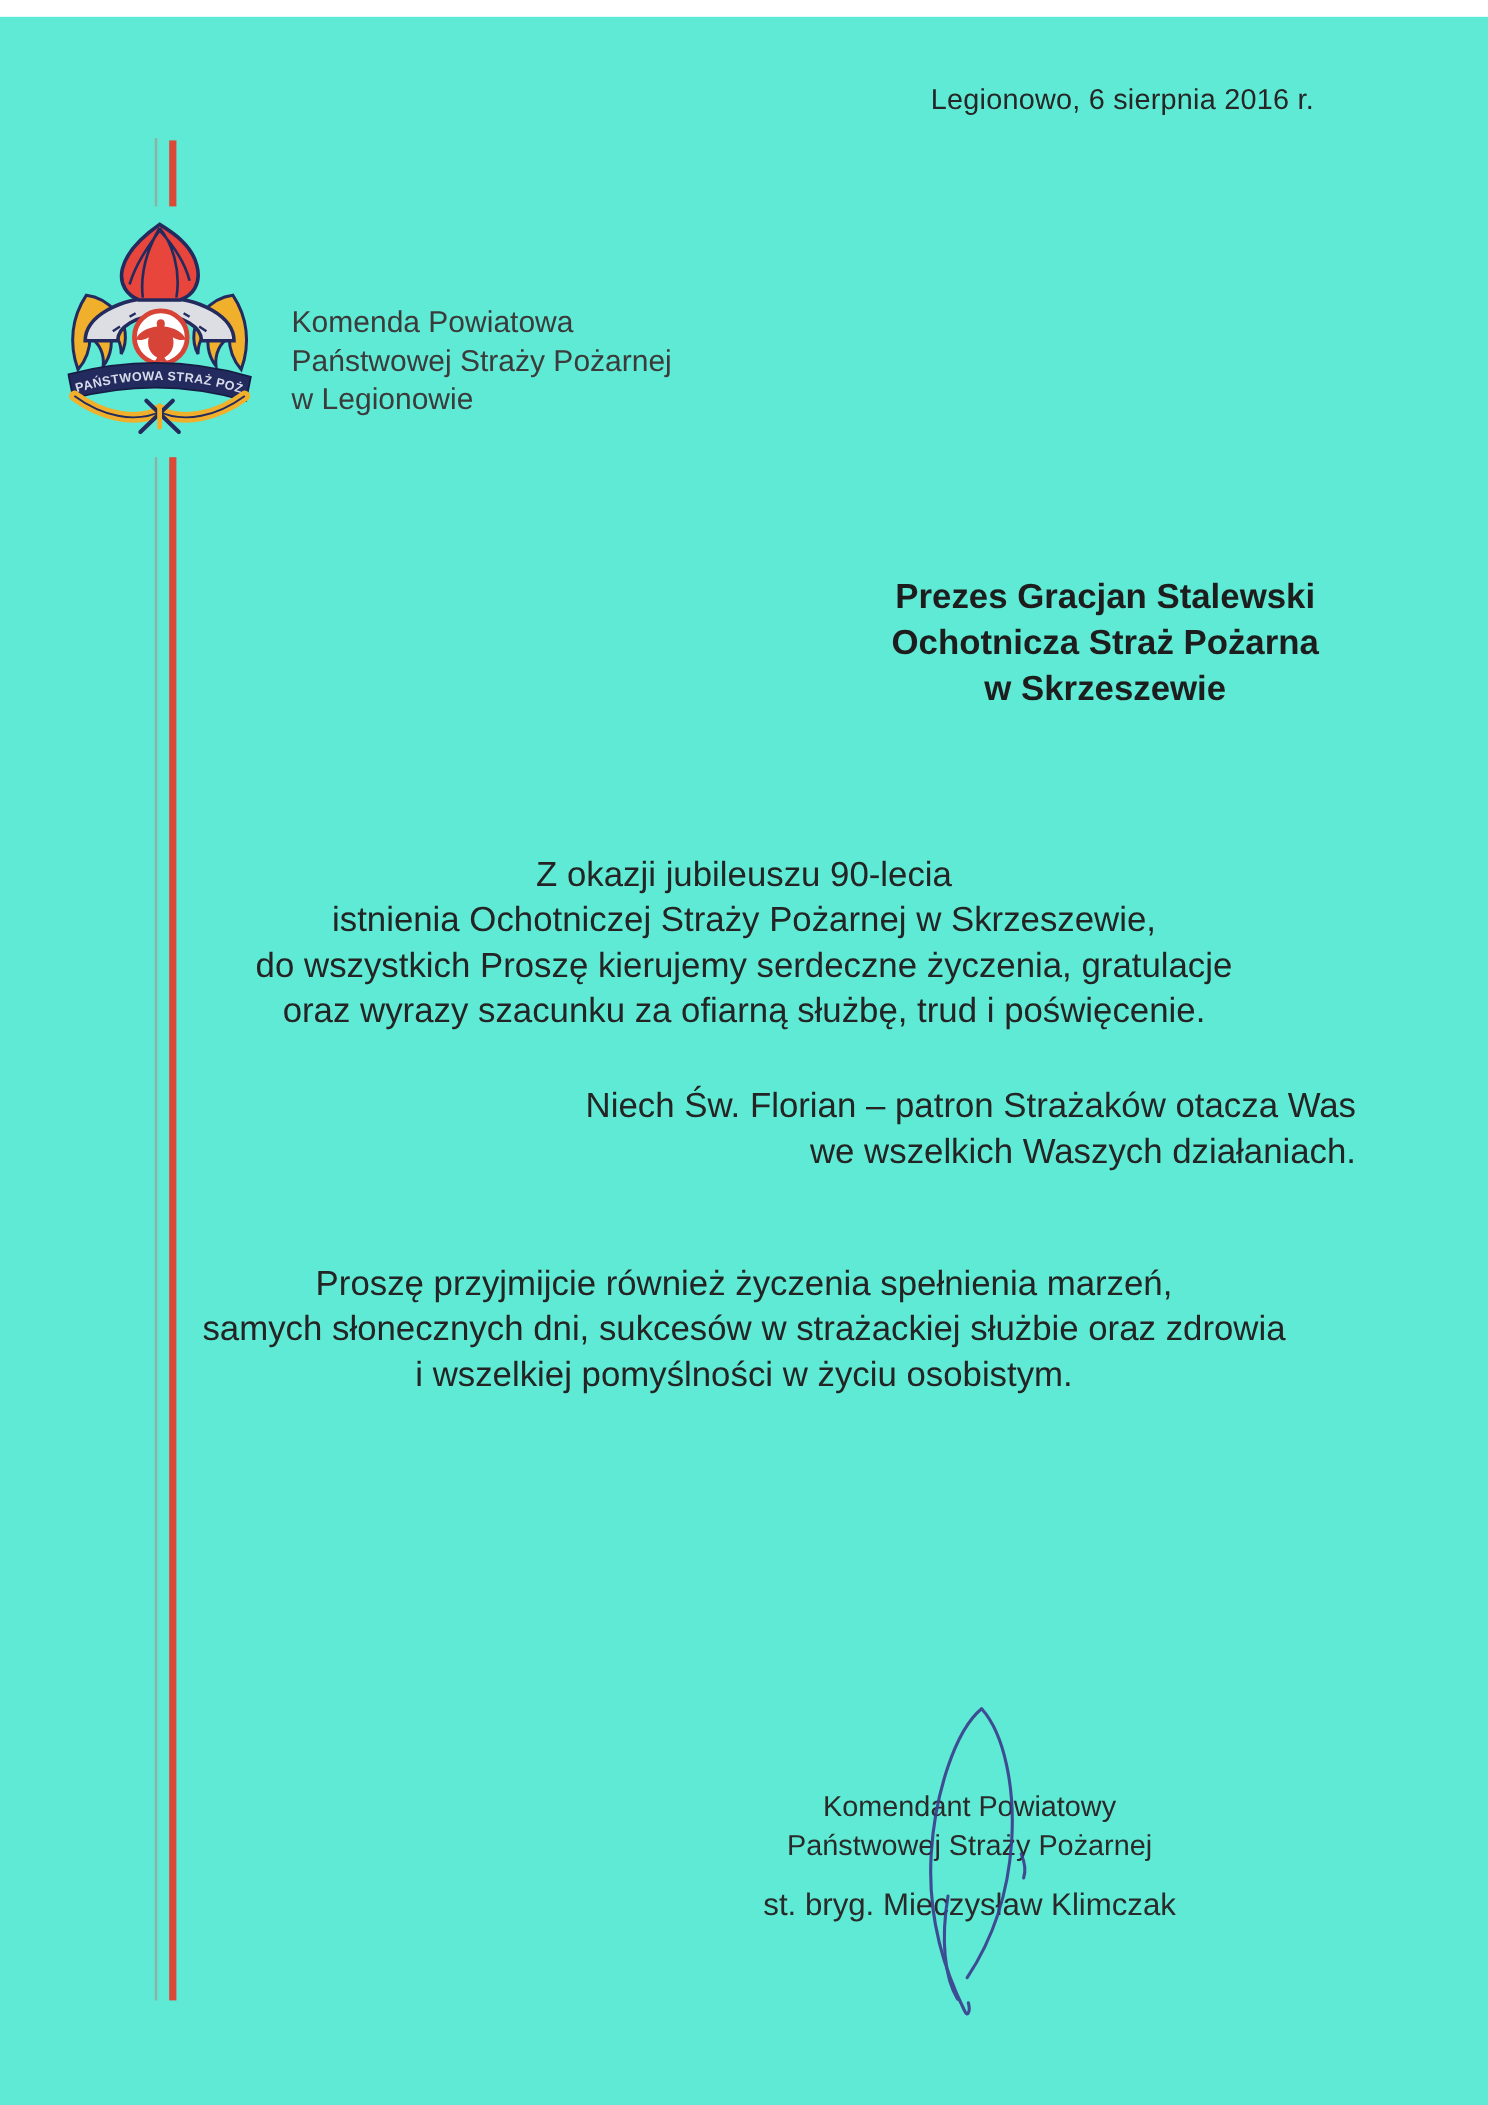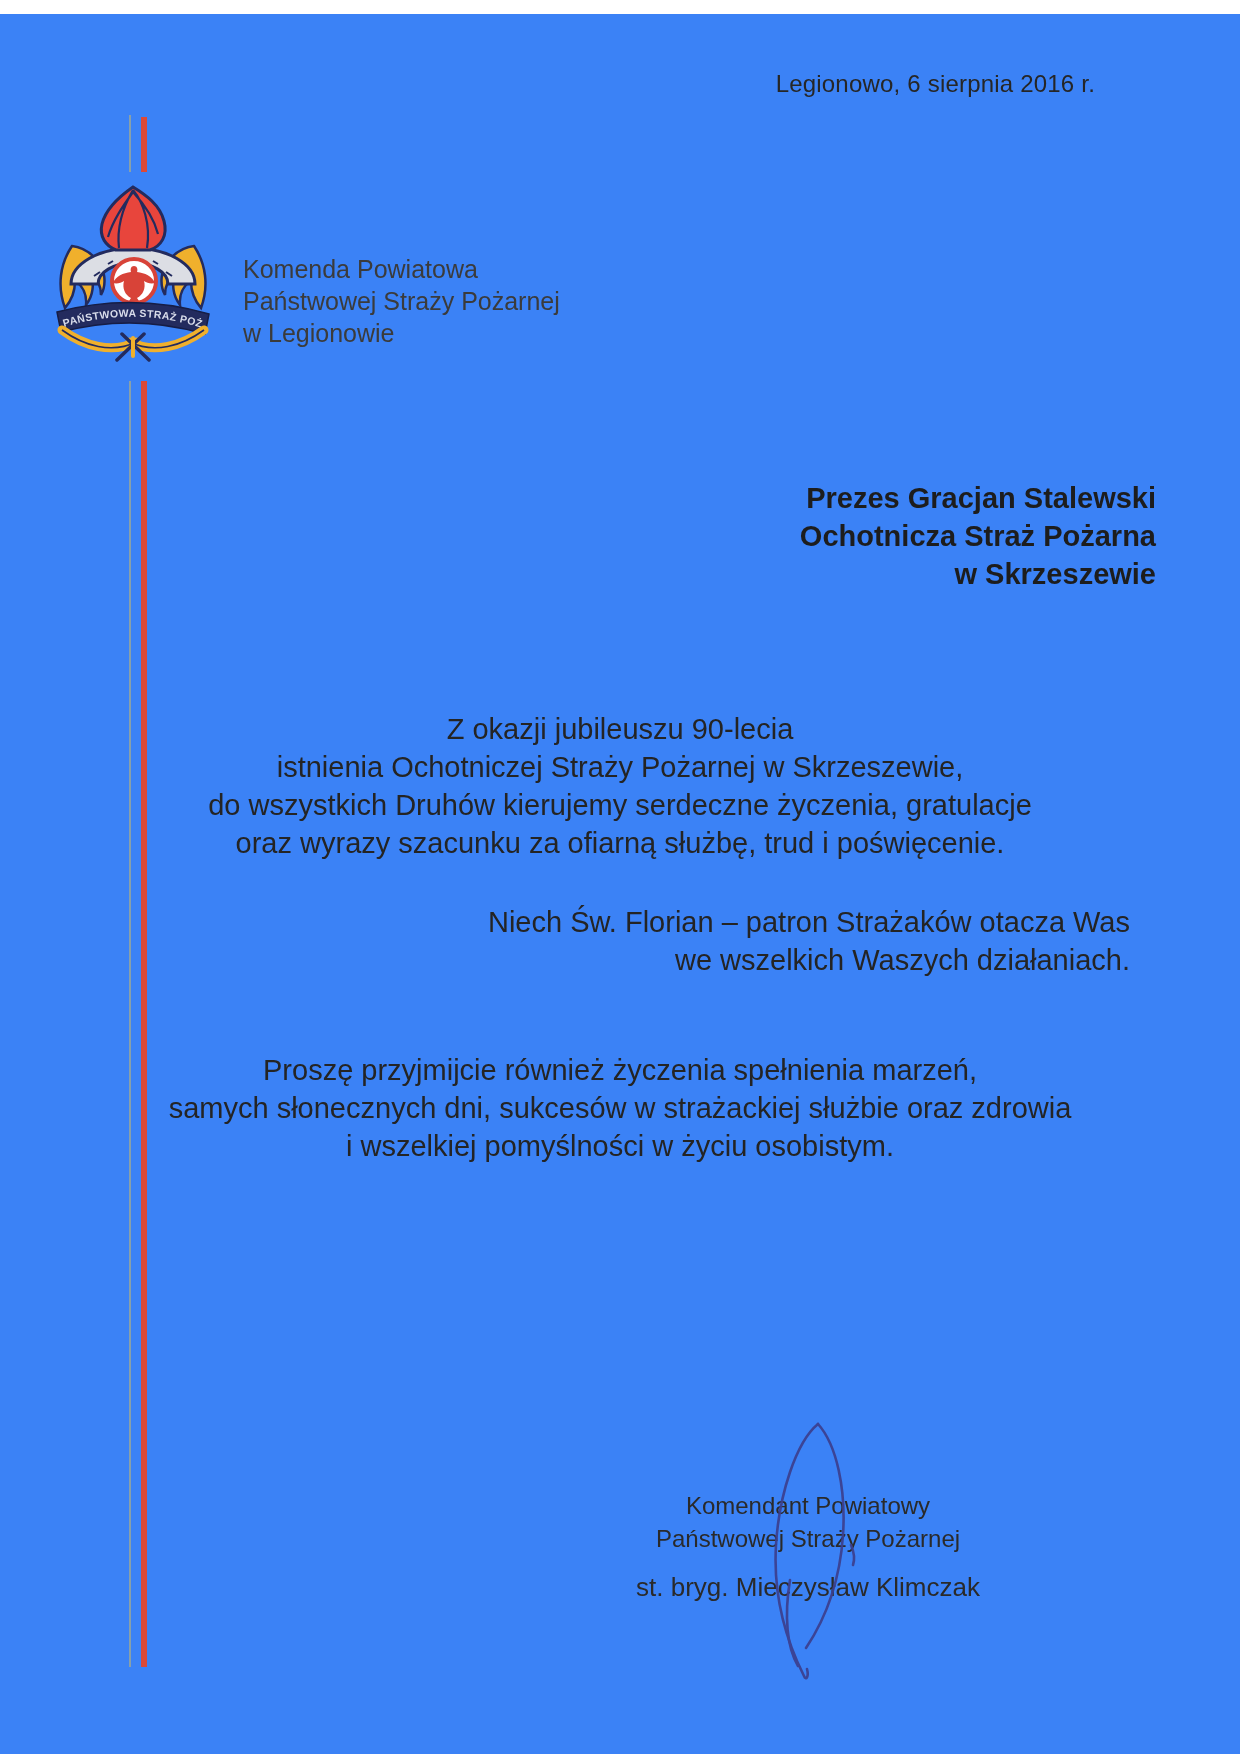--- a/index.html
+++ b/index.html
@@ -3,21 +3,21 @@
 <meta charset="utf-8">
 <style>
   html,body{margin:0;padding:0;}
   body{
     width:1240px;height:1754px;
     font-family:"Liberation Sans","DejaVu Sans",sans-serif;
     background:#ffffff;
   }
   .page{
     position:relative;width:1240px;height:1754px;
-    background:#3b82f6;
+    background:#5eead4;
     overflow:hidden;
   }
   .top-strip{position:absolute;left:0;top:0;width:1240px;height:14px;background:#ffffff;}
   .date-line{
     position:absolute;top:70px;right:145px;
     font-size:24px;color:#262626;letter-spacing:0.2px;
   }
   
   .rule{position:absolute;}
   .rule.gray{width:2px;background:#97a69c;opacity:.85;}
@@ -27,22 +27,22 @@
   .gray.seg2{left:129px;top:381px;height:1286px;}
   .red.seg2{left:141px;top:381px;height:1286px;}
 
   .emblem{position:absolute;left:56px;top:184px;width:154px;height:178px;}
 
   .sender{
     position:absolute;left:243px;top:243px;
     font-size:25px;line-height:32px;color:#3b3b3b;margin-top:10px;
   }
   .recipient{
-    position:absolute;left:736px;top:479px;width:420px;
-    text-align:right;font-weight:bold;
+    position:absolute;left:711px;top:479px;width:420px;
+    text-align:center;font-weight:bold;
     font-size:29px;line-height:38px;color:#1d1d1d;
   }
   .para{
     position:absolute;left:110px;width:1020px;
     text-align:center;font-size:29px;line-height:38px;color:#242424;
   }
   .para1{top:710px;}
   .para2{top:903px;text-align:right;}
   .para3{top:1051px;}
 
@@ -116,21 +116,21 @@
 
   <div class="recipient">
     <div>Prezes Gracjan Stalewski</div>
     <div>Ochotnicza Straż Pożarna</div>
     <div>w Skrzeszewie</div>
   </div>
 
   <div class="para para1">
     <div>Z okazji jubileuszu 90-lecia</div>
     <div>istnienia Ochotniczej Straży Pożarnej w Skrzeszewie,</div>
-    <div>do wszystkich Druhów kierujemy serdeczne życzenia, gratulacje</div>
+    <div>do wszystkich Proszę kierujemy serdeczne życzenia, gratulacje</div>
     <div>oraz wyrazy szacunku za ofiarną służbę, trud i poświęcenie.</div>
   </div>
   <div class="para para2">
     <div>Niech Św. Florian – patron Strażaków otacza Was</div>
     <div>we wszelkich Waszych działaniach.</div>
   </div>
   <div class="para para3">
     <div>Proszę przyjmijcie również życzenia spełnienia marzeń,</div>
     <div>samych słonecznych dni, sukcesów w strażackiej służbie oraz zdrowia</div>
     <div>i wszelkiej pomyślności w życiu osobistym.</div>

